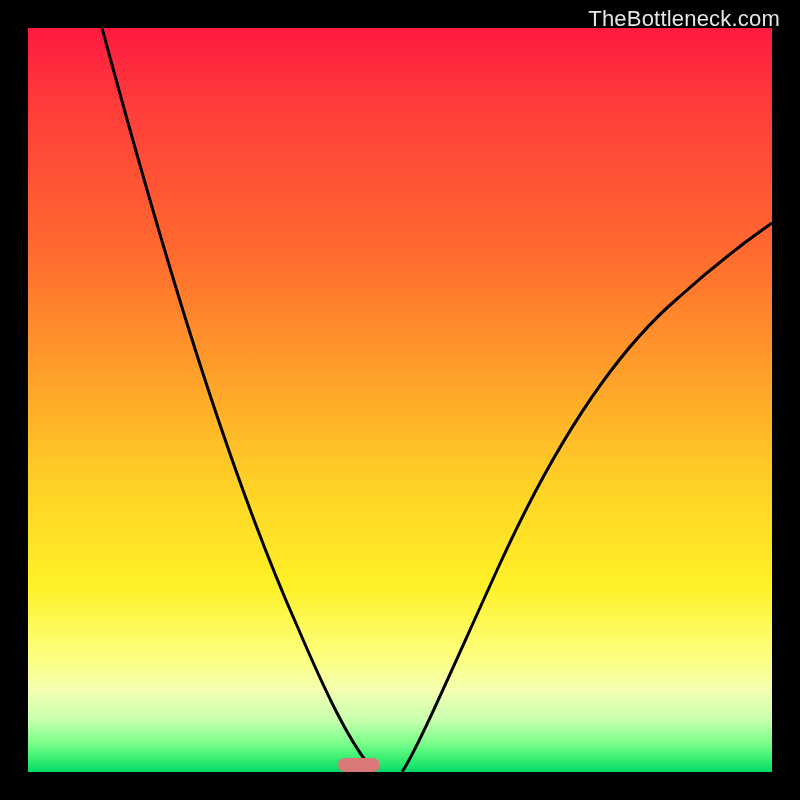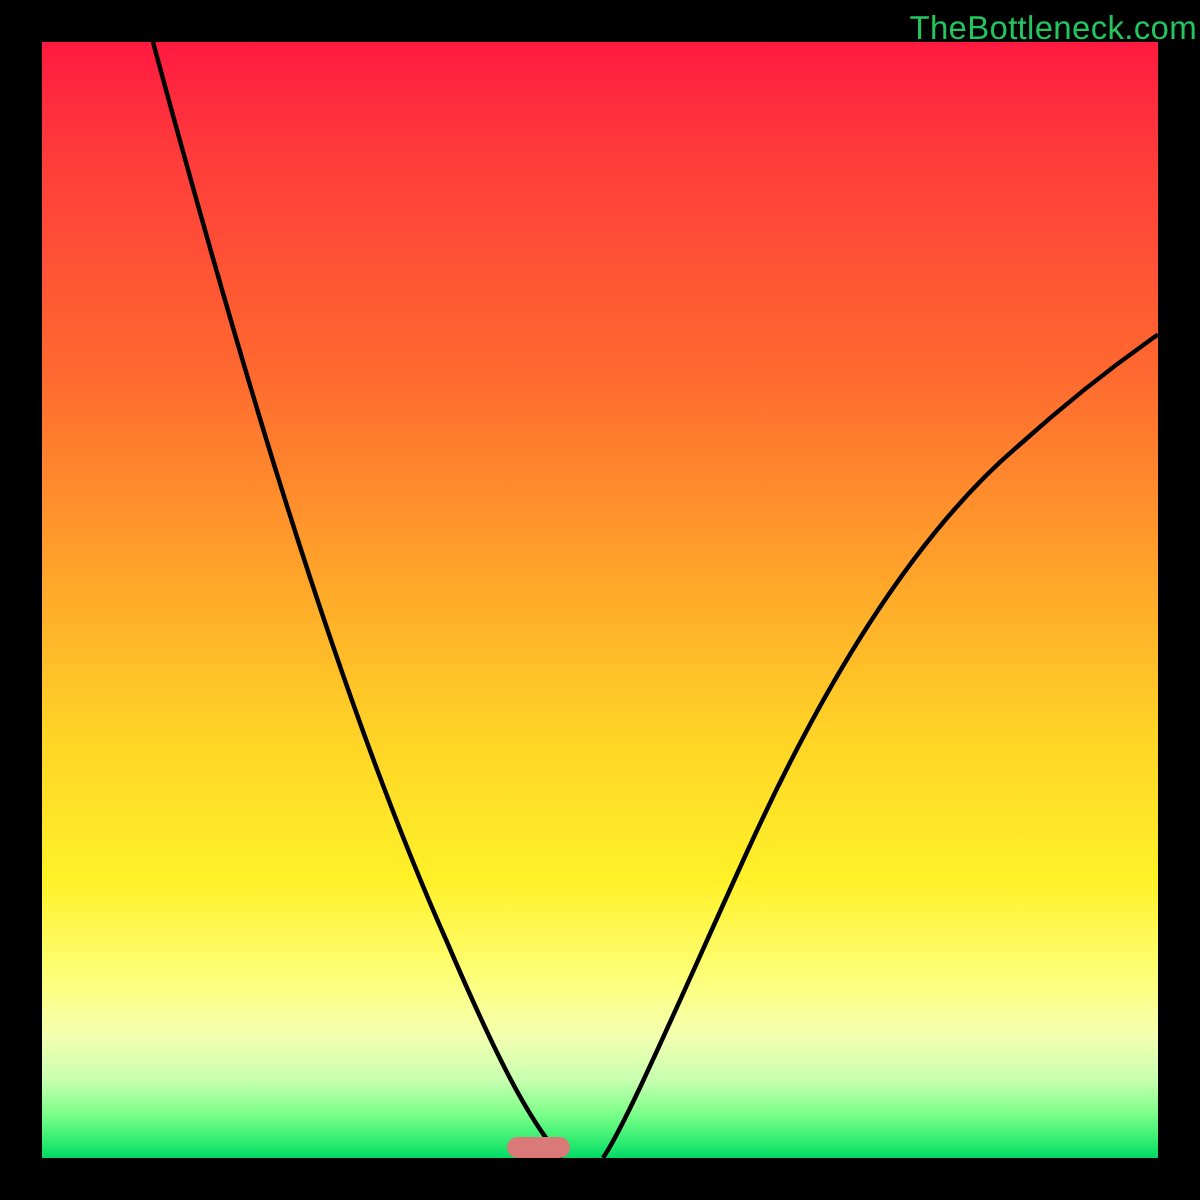--- a/index.html
+++ b/index.html
@@ -38,22 +38,22 @@
       #f4ffb0 89%,
       #c8ffb0 93%,
       #7dff8a 96%,
       #21e86b 99%,
       #00d868 100%
     );
   }
   .watermark {
     position: absolute;
     top: 6px;
-    right: 2px;
-    color: #22c55e;
+    right: 20px;
+    color: #e5e5e5;
     font-size: 22px;
     font-weight: 500;
     letter-spacing: 0.2px;
   }
   svg.curves {
     position: absolute;
     left: 28px;
     top: 28px;
     width: 744px;
     height: 744px;

